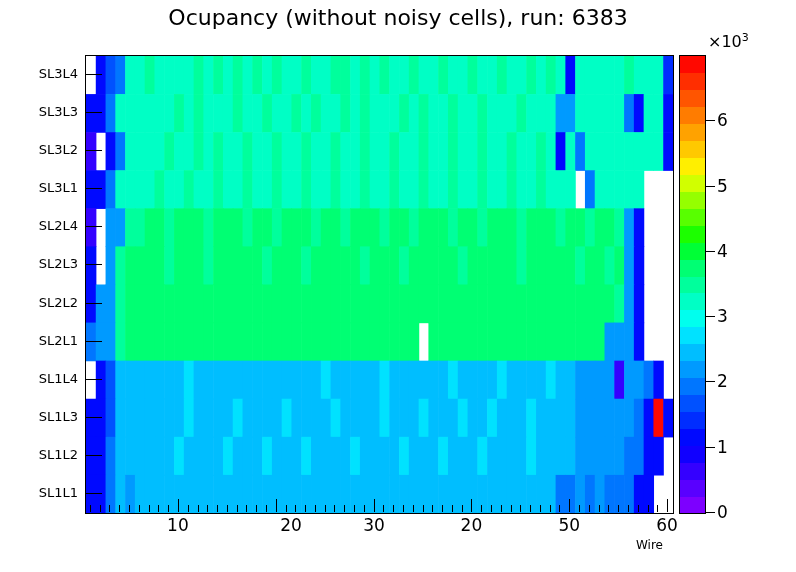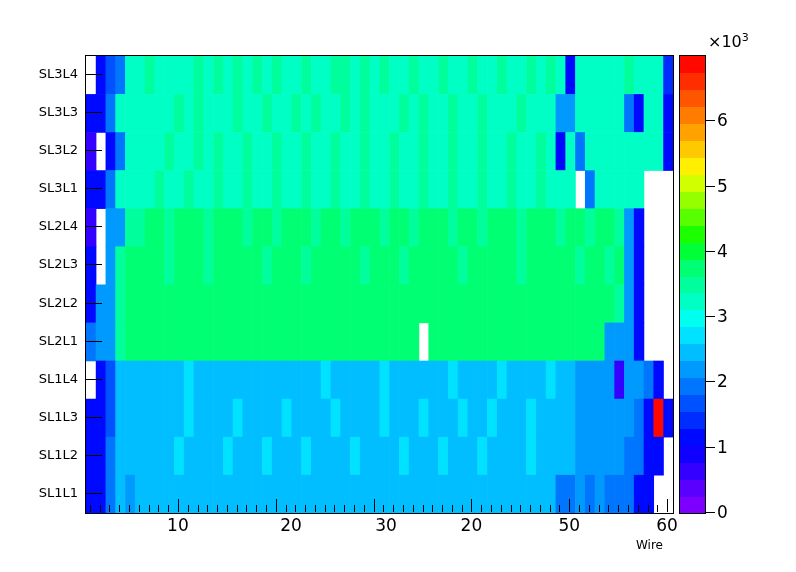--- a/index.html
+++ b/index.html
@@ -144,20 +144,21 @@
   #z-exponent sup {
     font-size: 11px;
     vertical-align: super;
   }
 </style>
 </head>
 <body>
 
 <div id="canvas">
 
+  <div id="title">Ocupancy (without noisy cells), run: 6383</div>
 
   <div id="y-axis-labels">
       <div class="ylabel" style="top: 12.0417px;">SL3L4</div>
       <div class="ylabel" style="top: 50.125px;">SL3L3</div>
       <div class="ylabel" style="top: 88.2083px;">SL3L2</div>
       <div class="ylabel" style="top: 126.292px;">SL3L1</div>
       <div class="ylabel" style="top: 164.375px;">SL2L4</div>
       <div class="ylabel" style="top: 202.458px;">SL2L3</div>
       <div class="ylabel" style="top: 240.542px; margin-left: 40px;">SL2L2</div>
       <div class="ylabel" style="top: 278.625px;">SL2L1</div>
@@ -862,21 +863,21 @@
         <rect x="528.300" y="418.917" width="10.383" height="38.683" fill="#0076ff"></rect>
         <rect x="538.083" y="418.917" width="10.383" height="38.683" fill="#0076ff"></rect>
         <rect x="547.867" y="418.917" width="10.383" height="38.683" fill="#0009ff"></rect>
         <rect x="557.650" y="418.917" width="10.383" height="38.683" fill="#0009ff"></rect>
       </svg>
   </div>
 
   <div id="x-axis-labels">
       <div class="xlabel" style="left: 92.9417px;">10</div>
       <div class="xlabel" style="left: 206px;">20</div>
-      <div class="xlabel" style="left: 301px; text-align: center;">30</div>
+      <div class="xlabel" style="left: 289px; text-align: center;">30</div>
       <div class="xlabel" style="left: 386.442px;">20</div>
       <div class="xlabel" style="left: 484.275px;">50</div>
       <div class="xlabel" style="left: 582.108px;">60</div>
     </div>
   <div id="x-axis-title">Wire</div>
 
   <div id="z-exponent"><span>×10</span><sup>3</sup></div>
 
   <div id="palette">
       <div class="pal-cell" style="background: rgb(125, 0, 255); top: 440.074px; height: 17.4259px;"></div>

